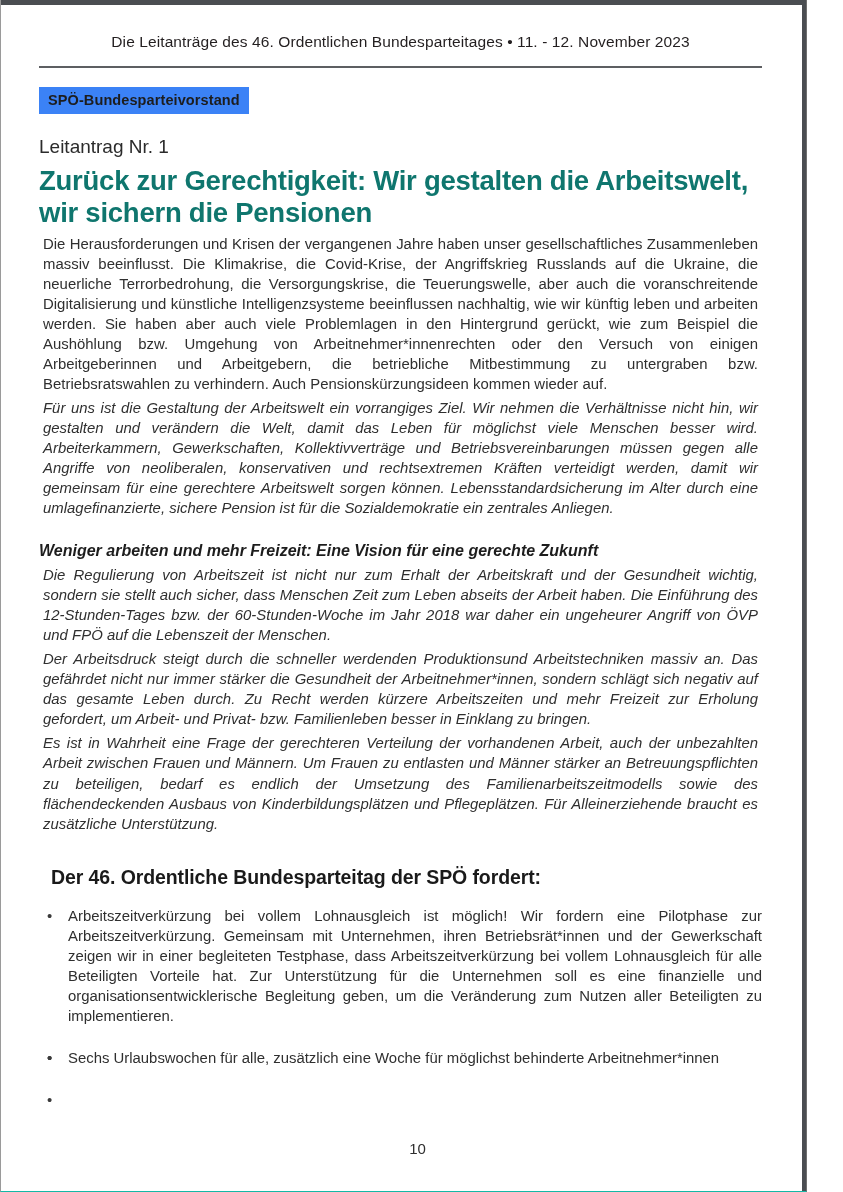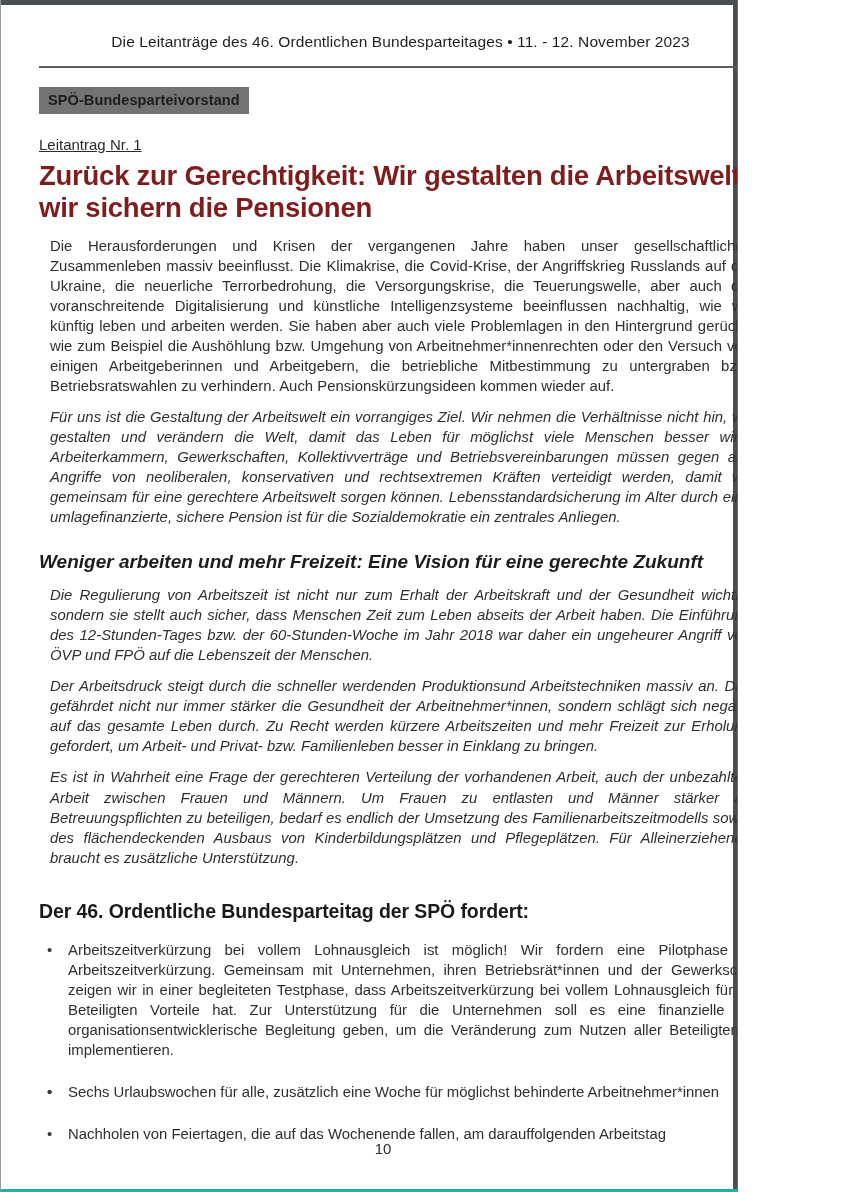--- a/index.html
+++ b/index.html
@@ -6,27 +6,27 @@
     margin: 0;
     padding: 0;
     background: #ffffff;
   }
   body {
     font-family: "Liberation Sans", sans-serif;
     color: #231f20;
   }
   #page {
     position: relative;
-    width: 738px;
+    width: 807px;
     height: 1192px;
     background: #ffffff;
     box-sizing: border-box;
     border-left: 1px solid #9a9a9a;
     border-right: 1px solid #6f6f6f;
-    border-bottom: 3px solid #14b8a6;
+    border-bottom: 1px solid #14b8a6;
     overflow: hidden;
   }
   .top-bar {
     position: absolute;
     top: 0; left: 0; right: 0;
     height: 5px;
     background: #4a4d51;
   }
   .right-edge {
     position: absolute;
@@ -53,60 +53,59 @@
   .head-rule {
     margin-top: 15px;
     height: 2px;
     background: #5d5f62;
   }
   .badge-row {
     margin-top: 19px;
   }
   .badge {
     display: inline-block;
-    background: #737373;
+    background: #3b82f6;
     color: #1d1d1d;
     font-weight: bold;
     font-size: 14.5px;
     padding: 5px 9px 6px 9px;
     letter-spacing: 0.1px;
   }
   .kicker {
     margin-top: 22px;
-    font-size: 15px;
+    font-size: 19px;
     color: #2b2b2b;
-    text-decoration: underline;
   }
   h1.doc-title {
     margin: 7px 0 0 0;
     font-size: 27.5px;
     font-weight: bold;
     line-height: 1.18;
     letter-spacing: -0.25px;
-    color: #7f1d1d;
+    color: #0f766e;
   }
   p.para {
-    margin: 11px;
+    margin: 4px;
     font-size: 14.9px;
     line-height: 1.345;
     color: #2f2f2f;
     text-align: justify;
     letter-spacing: 0.02px;
   }
   .gap-large { margin-top: 24px; }
   .gap-para  { margin-top: 21px; font-style: italic; }
   .subhead {
     margin: 0;
-    font-size: 19px;
+    font-size: 16px;
     font-weight: bold;
     line-height: 1.345;
     color: #1d1d1d;
   }
   h2.section-title {
-    margin: 32px 0 0 0;
+    margin: 32px 0 0 12px;
     font-size: 19.5px;
     font-weight: bold;
     letter-spacing: -0.1px;
     color: #1a1a1a;
   }
   ul.demands {
     list-style: none;
     margin: 17px 0 0 0;
     padding: 0;
   }
@@ -182,21 +181,20 @@
       </li>
       <li>
         <span class="bullet">•</span>
       </li>
       <li>
         <span class="bullet">•</span>
         <span>Sechs Urlaubswochen für alle, zusätzlich eine Woche für möglichst behinderte Arbeitnehmer*innen</span>
       </li>
       <li>
         <span class="bullet">•</span>
-        <span>Nachholen von Feiertagen, die auf das Wochenende fallen, am darauffolgenden Arbeitstag</span>
       </li>
     </ul>
 
   </div>
 
   <div class="page-number">10</div>
 
 </div>
 
 </body></html>

